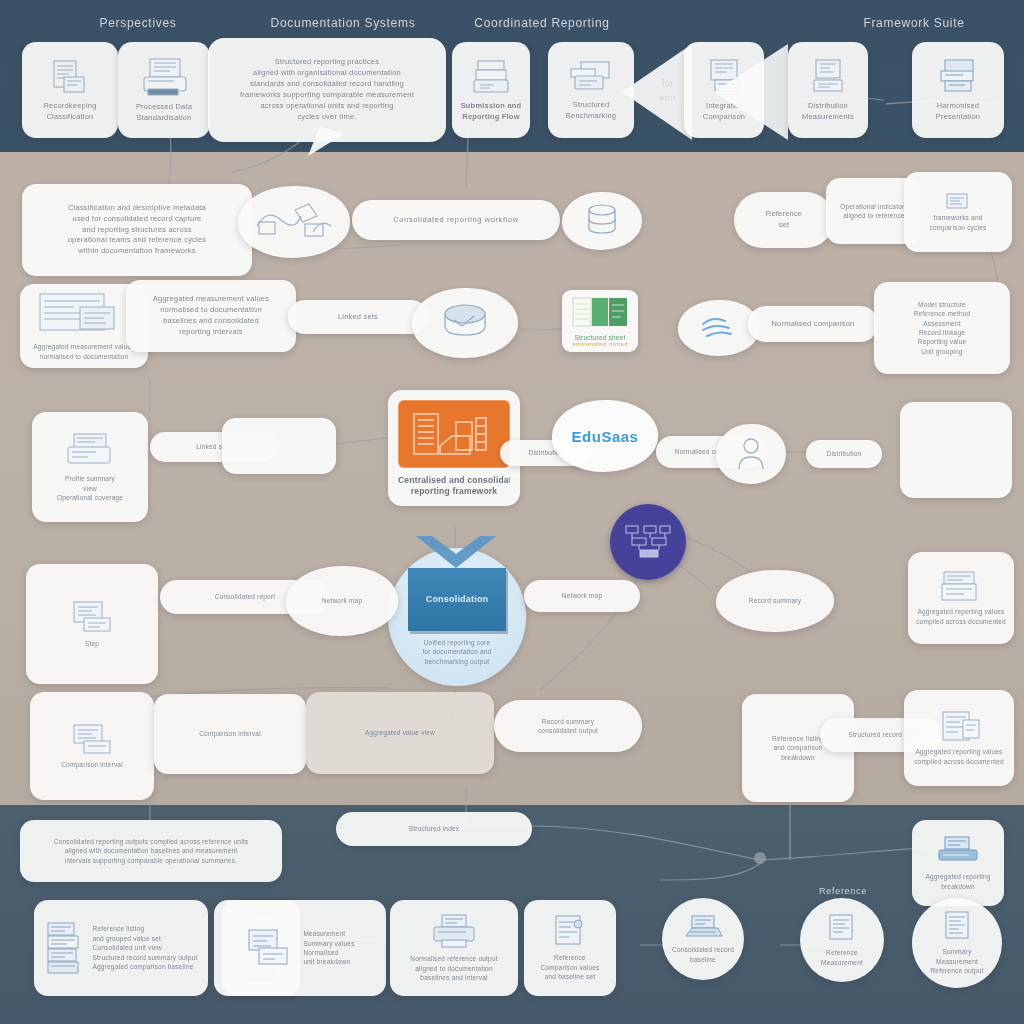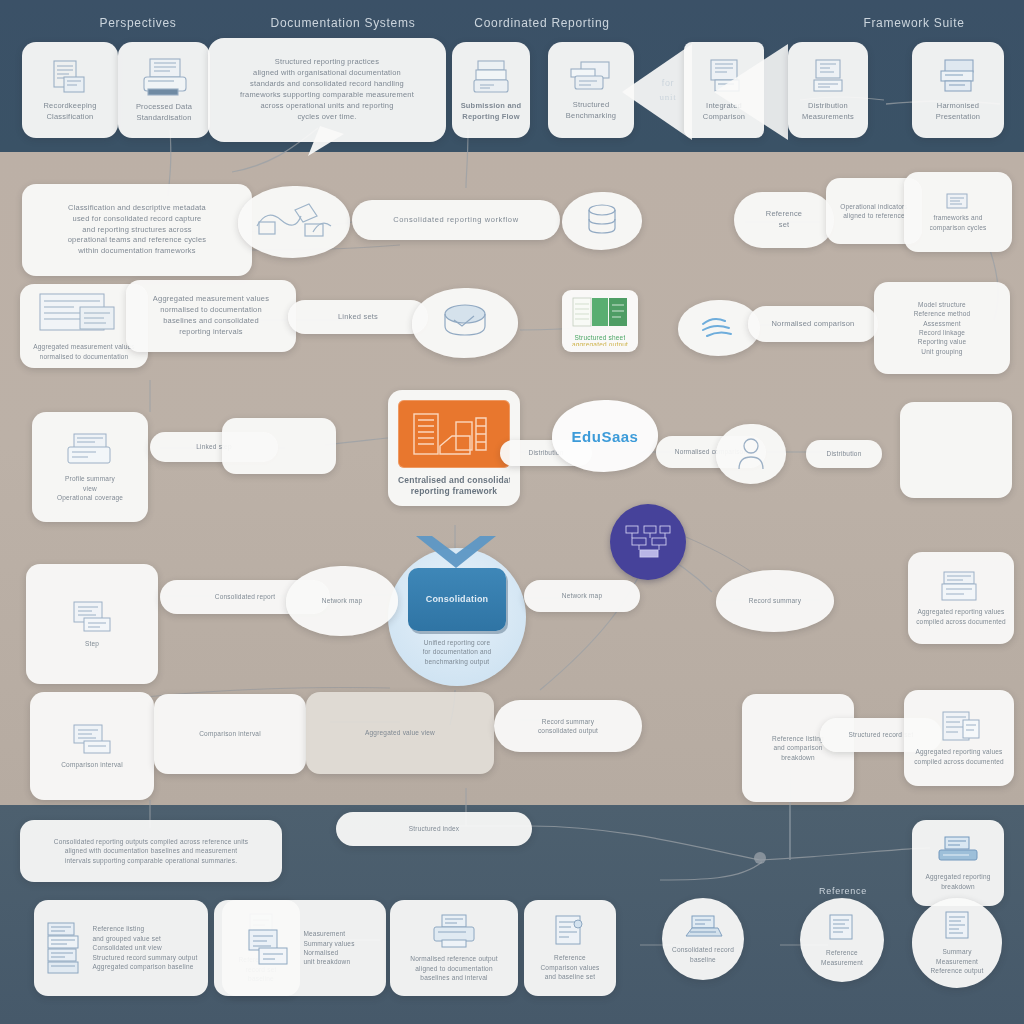--- a/index.html
+++ b/index.html
@@ -75,21 +75,21 @@
     border-radius:6px;
     width:100%;
     height:74px;
     display:flex; align-items:center; justify-content:center;
     margin-bottom:6px;
     box-shadow:inset 0 0 0 1px rgba(255,255,255,.25);
   }
   .blue-banner {
     background:linear-gradient(180deg,#3e87b8,#2f74a4);
     color:#eaf3fa;
-    border-radius:10px;
+    border-radius:0;
     width:86%;
     padding:25px 4px;
     margin-bottom:7px;
     box-shadow:2px 3px 0 rgba(40,70,95,.35);
   }
   .blue-banner .ln { color:#eef5fb; filter:blur(.7px); font-weight:bold; font-size:9px; }
   .purple-circle {
     background:#46429a;
     border-radius:50%;
     box-shadow:0 2px 6px rgba(30,30,60,.35);
@@ -243,21 +243,21 @@
     <span class="ln">Structured</span>
     <span class="ln">Benchmarking</span>
   </div>
 
   <svg class="arrow-wedge" style="left:620px; top:42px;" width="72" height="100" viewBox="0 0 72 100">
     <path d="M72 2 L72 98 L2 50 Z" fill="rgba(250,250,249,0.92)"></path>
   </svg>
   <div class="hdr" style="left:648px; top:78px; width:40px; font-size:9px;">for</div>
   <div class="hdr" style="left:648px; top:92px; width:40px; font-size:9px;font-family:Liberation Serif, serif;">unit</div>
 
-  <div class="node rc" style="left:684px; top:42px; width:80px; height:96px;border-radius:8px;">
+  <div class="node rc" style="left:684px; top:42px; width:80px; height:96px;">
     <span class="icon">
       <svg width="46" height="40" viewBox="0 0 46 40">
           <g fill="none" stroke="#8ca4bd" stroke-width="1.1">
         <rect x="10" y="2" width="26" height="20" fill="#eef2f6"></rect>
             <path d="M14 6h18M14 10h18M14 14h12"></path>
         <rect x="14" y="22" width="24" height="11" fill="#f3f6f9"></rect>
             <path d="M17 26h16"></path>
       </g>
         </svg>
     </span>

